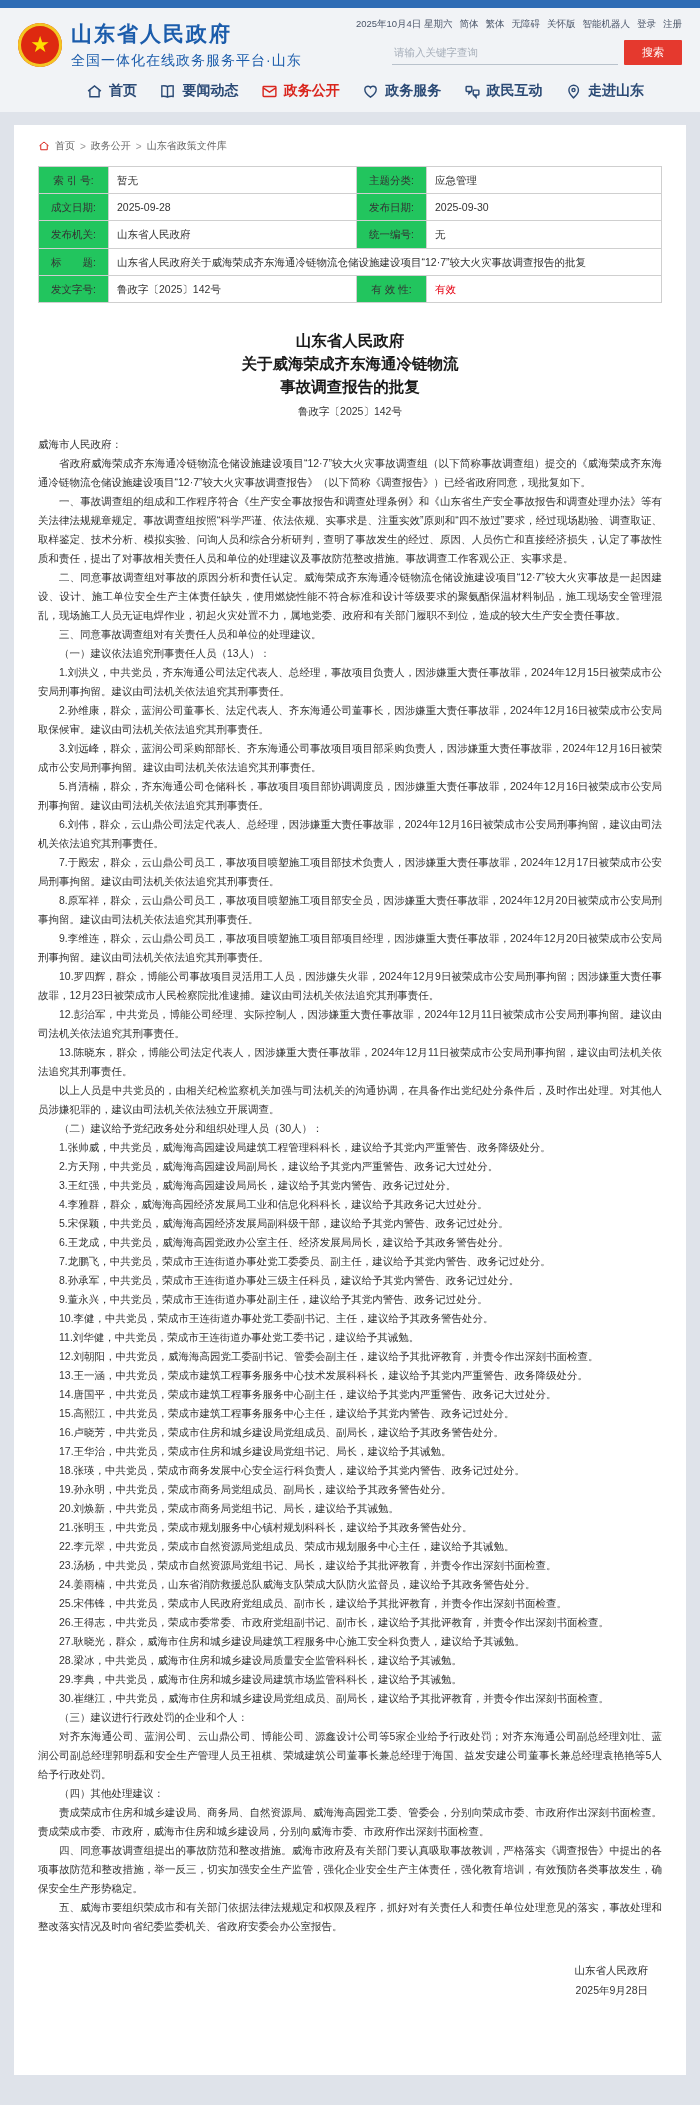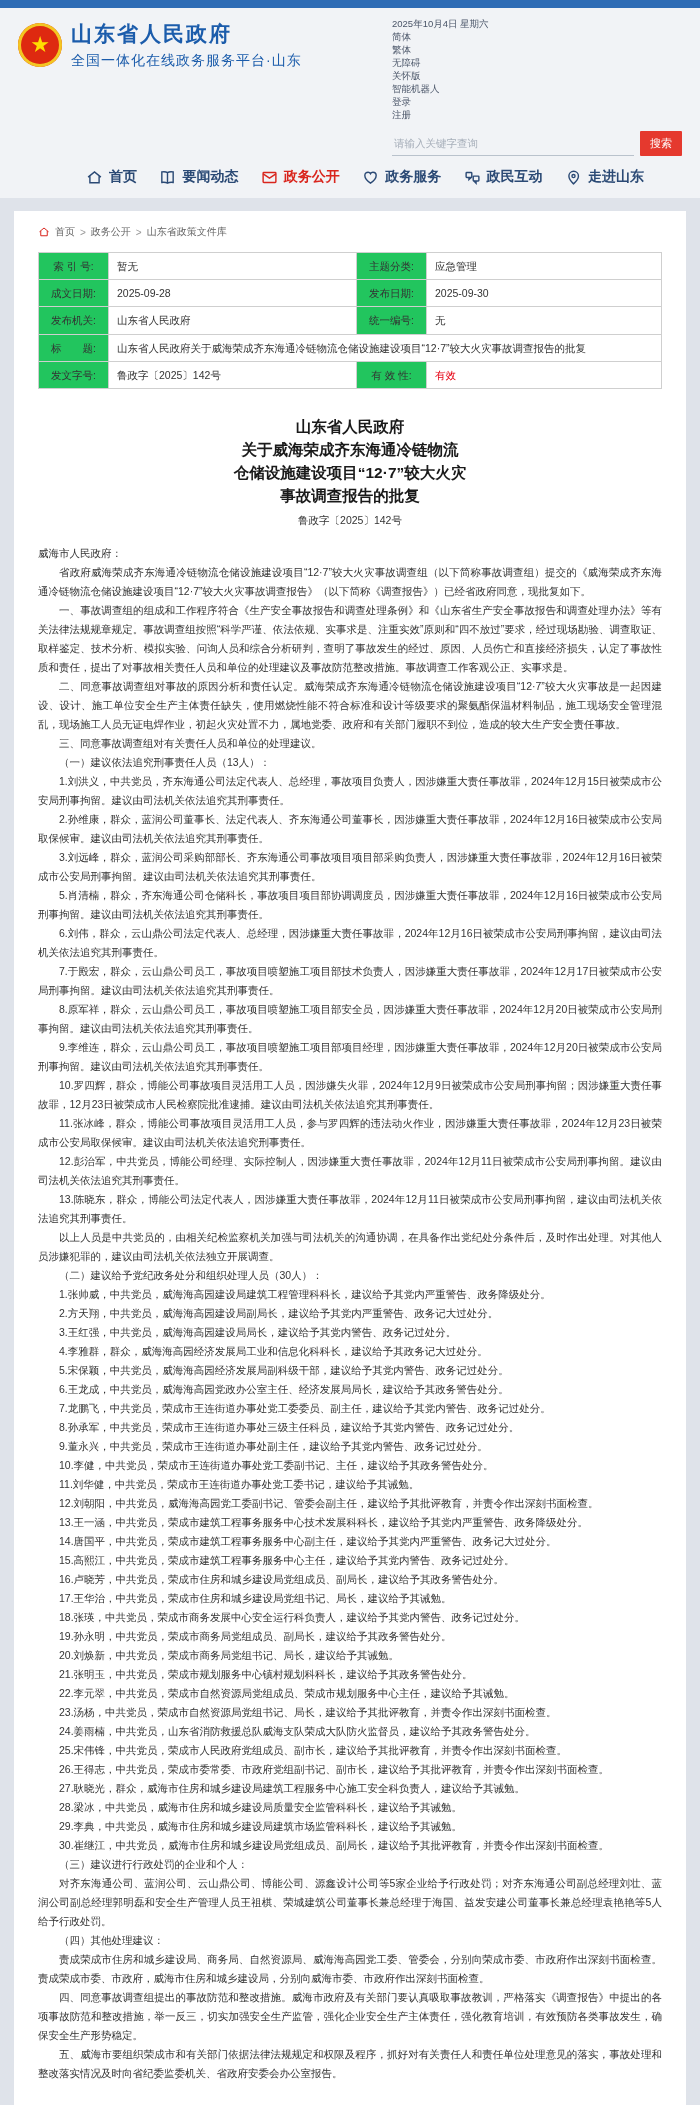--- a/index.html
+++ b/index.html
@@ -12,29 +12,29 @@
   .topbar-accent { height:8px; background:#2e6cb5; }
   .site-header { background:#f1f3f6; padding:8px 18px 0 18px; }
   .header-top { display:flex; justify-content:space-between; align-items:flex-start; }
   .brand { display:flex; align-items:center; gap:9px; padding-top:4px; }
   .emblem { width:44px; height:44px; border-radius:50%; background:#de2910;
     display:flex; align-items:center; justify-content:center; flex:0 0 auto;
     box-shadow:inset 0 0 0 3px #f3c622; color:#ffde00; font-size:22px; line-height:1; }
   .site-title { color:#1b5cab; font-size:21px; font-weight:bold; letter-spacing:2px; }
   .site-subtitle { color:#1b5cab; font-size:14px; margin-top:4px; letter-spacing:1px; }
   .header-right { width:290px; padding-top:2px; }
-  .utility-row { display:flex; justify-content:center; flex-wrap:nowrap; 
-    font-size:9.5px; color:#4a5568; white-space:nowrap;flex-direction:column; }
+  .utility-row { display:flex; justify-content:flex-end; flex-wrap:nowrap; gap:7px;
+    font-size:9.5px; color:#4a5568; white-space:nowrap; }
   .utility-row span[data-interactable="true"] { cursor:pointer; }
   .search-row { display:flex; align-items:stretch; margin-top:9px; }
   .search-input { flex:1; border:none; border-bottom:1px solid #b9c2cc; background:transparent;
     font-size:10.5px; color:#333; padding:4px 2px; outline:none;
     font-family:Liberation Sans, sans-serif; }
   .search-input::placeholder { color:#a7afba; }
-  .search-btn { width:42px; background:#e5392e; color:#fff; border:none; font-size:11px;
+  .search-btn { width:58px; background:#e5392e; color:#fff; border:none; font-size:11px;
     padding:5px 0; margin-left:6px; cursor:pointer; border-radius:1px;
     font-family:"Liberation Sans","DejaVu Sans",sans-serif; }
   .main-nav { display:flex; justify-content:space-between; padding:12px 38px 12px 68px; }
   .nav-item { display:flex; align-items:center; gap:6px; color:#2b4a75; font-size:14px;
     font-weight:600; cursor:pointer; white-space:nowrap; }
   .nav-item.active { color:#d9251d; }
   .nav-icon { width:17px; height:17px; display:inline-flex; }
   .nav-icon svg { width:17px; height:17px; }
   .page-bg { background:#dfe3ea; padding:13px 14px 0 14px; }
   .content-card { background:#ffffff; padding:14px 24px 60px 24px; min-height:1950px; }
@@ -197,42 +197,40 @@
             <td class="mvalue" data-interactable="false">鲁政字〔2025〕142号</td>
             <td class="mlabel" data-interactable="false">有 效 性:</td>
             <td class="mvalue" data-interactable="false"><span class="valid" data-interactable="false">有效</span></td>
           </tr>
         </tbody>
     </table>
 
     <div class="doc-titleblock" data-interactable="false">
         <div class="doc-title-line" data-interactable="false">山东省人民政府</div>
         <div class="doc-title-line" data-interactable="false">关于威海荣成齐东海通冷链物流</div>
-        <div class="doc-title-line" data-interactable="false">仓储设施建设项目“12·7”较大火灾</div>
         <div class="doc-title-line" data-interactable="false">事故调查报告的批复</div>
       </div>
     <div class="doc-number" style="text-align:center" data-interactable="false">鲁政字〔2025〕142号</div>
 
     <div class="doc-body" data-interactable="false">
         <p class="salutation" data-interactable="false">威海市人民政府：</p>
         <p class="para" data-interactable="false">省政府威海荣成齐东海通冷链物流仓储设施建设项目“12·7”较大火灾事故调查组（以下简称事故调查组）提交的《威海荣成齐东海通冷链物流仓储设施建设项目“12·7”较大火灾事故调查报告》（以下简称《调查报告》）已经省政府同意，现批复如下。</p>
         <p class="para" data-interactable="false">一、事故调查组的组成和工作程序符合《生产安全事故报告和调查处理条例》和《山东省生产安全事故报告和调查处理办法》等有关法律法规规章规定。事故调查组按照“科学严谨、依法依规、实事求是、注重实效”原则和“四不放过”要求，经过现场勘验、调查取证、取样鉴定、技术分析、模拟实验、问询人员和综合分析研判，查明了事故发生的经过、原因、人员伤亡和直接经济损失，认定了事故性质和责任，提出了对事故相关责任人员和单位的处理建议及事故防范整改措施。事故调查工作客观公正、实事求是。</p>
         <p class="para" data-interactable="false">二、同意事故调查组对事故的原因分析和责任认定。威海荣成齐东海通冷链物流仓储设施建设项目“12·7”较大火灾事故是一起因建设、设计、施工单位安全生产主体责任缺失，使用燃烧性能不符合标准和设计等级要求的聚氨酯保温材料制品，施工现场安全管理混乱，现场施工人员无证电焊作业，初起火灾处置不力，属地党委、政府和有关部门履职不到位，造成的较大生产安全责任事故。</p>
         <p class="para" data-interactable="false">三、同意事故调查组对有关责任人员和单位的处理建议。</p>
         <p class="para" data-interactable="false">（一）建议依法追究刑事责任人员（13人）：</p>
         <p class="para" data-interactable="false">1.刘洪义，中共党员，齐东海通公司法定代表人、总经理，事故项目负责人，因涉嫌重大责任事故罪，2024年12月15日被荣成市公安局刑事拘留。建议由司法机关依法追究其刑事责任。</p>
         <p class="para" data-interactable="false">2.孙维康，群众，蓝润公司董事长、法定代表人、齐东海通公司董事长，因涉嫌重大责任事故罪，2024年12月16日被荣成市公安局取保候审。建议由司法机关依法追究其刑事责任。</p>
         <p class="para" data-interactable="false">3.刘远峰，群众，蓝润公司采购部部长、齐东海通公司事故项目项目部采购负责人，因涉嫌重大责任事故罪，2024年12月16日被荣成市公安局刑事拘留。建议由司法机关依法追究其刑事责任。</p>
         <p class="para" data-interactable="false">5.肖清楠，群众，齐东海通公司仓储科长，事故项目项目部协调调度员，因涉嫌重大责任事故罪，2024年12月16日被荣成市公安局刑事拘留。建议由司法机关依法追究其刑事责任。</p>
         <p class="para" data-interactable="false">6.刘伟，群众，云山鼎公司法定代表人、总经理，因涉嫌重大责任事故罪，2024年12月16日被荣成市公安局刑事拘留，建议由司法机关依法追究其刑事责任。</p>
         <p class="para" data-interactable="false">7.于殿宏，群众，云山鼎公司员工，事故项目喷塑施工项目部技术负责人，因涉嫌重大责任事故罪，2024年12月17日被荣成市公安局刑事拘留。建议由司法机关依法追究其刑事责任。</p>
         <p class="para" data-interactable="false">8.原军祥，群众，云山鼎公司员工，事故项目喷塑施工项目部安全员，因涉嫌重大责任事故罪，2024年12月20日被荣成市公安局刑事拘留。建议由司法机关依法追究其刑事责任。</p>
         <p class="para" data-interactable="false">9.李维连，群众，云山鼎公司员工，事故项目喷塑施工项目部项目经理，因涉嫌重大责任事故罪，2024年12月20日被荣成市公安局刑事拘留。建议由司法机关依法追究其刑事责任。</p>
         <p class="para" data-interactable="false">10.罗四辉，群众，博能公司事故项目灵活用工人员，因涉嫌失火罪，2024年12月9日被荣成市公安局刑事拘留；因涉嫌重大责任事故罪，12月23日被荣成市人民检察院批准逮捕。建议由司法机关依法追究其刑事责任。</p>
-        <p class="para" data-interactable="false">11.张冰峰，群众，博能公司事故项目灵活用工人员，参与罗四辉的违法动火作业，因涉嫌重大责任事故罪，2024年12月23日被荣成市公安局取保候审。建议由司法机关依法追究刑事责任。</p>
         <p class="para" data-interactable="false">12.彭治军，中共党员，博能公司经理、实际控制人，因涉嫌重大责任事故罪，2024年12月11日被荣成市公安局刑事拘留。建议由司法机关依法追究其刑事责任。</p>
         <p class="para" data-interactable="false">13.陈晓东，群众，博能公司法定代表人，因涉嫌重大责任事故罪，2024年12月11日被荣成市公安局刑事拘留，建议由司法机关依法追究其刑事责任。</p>
         <p class="para" data-interactable="false">以上人员是中共党员的，由相关纪检监察机关加强与司法机关的沟通协调，在具备作出党纪处分条件后，及时作出处理。对其他人员涉嫌犯罪的，建议由司法机关依法独立开展调查。</p>
         <p class="para" data-interactable="false">（二）建议给予党纪政务处分和组织处理人员（30人）：</p>
         <p class="para" data-interactable="false">1.张帅威，中共党员，威海海高园建设局建筑工程管理科科长，建议给予其党内严重警告、政务降级处分。</p>
         <p class="para" data-interactable="false">2.方天翔，中共党员，威海海高园建设局副局长，建议给予其党内严重警告、政务记大过处分。</p>
         <p class="para" data-interactable="false">3.王红强，中共党员，威海海高园建设局局长，建议给予其党内警告、政务记过处分。</p>
         <p class="para" data-interactable="false">4.李雅群，群众，威海海高园经济发展局工业和信息化科科长，建议给予其政务记大过处分。</p>
         <p class="para" data-interactable="false">5.宋保颖，中共党员，威海海高园经济发展局副科级干部，建议给予其党内警告、政务记过处分。</p>
         <p class="para" data-interactable="false">6.王龙成，中共党员，威海海高园党政办公室主任、经济发展局局长，建议给予其政务警告处分。</p>

